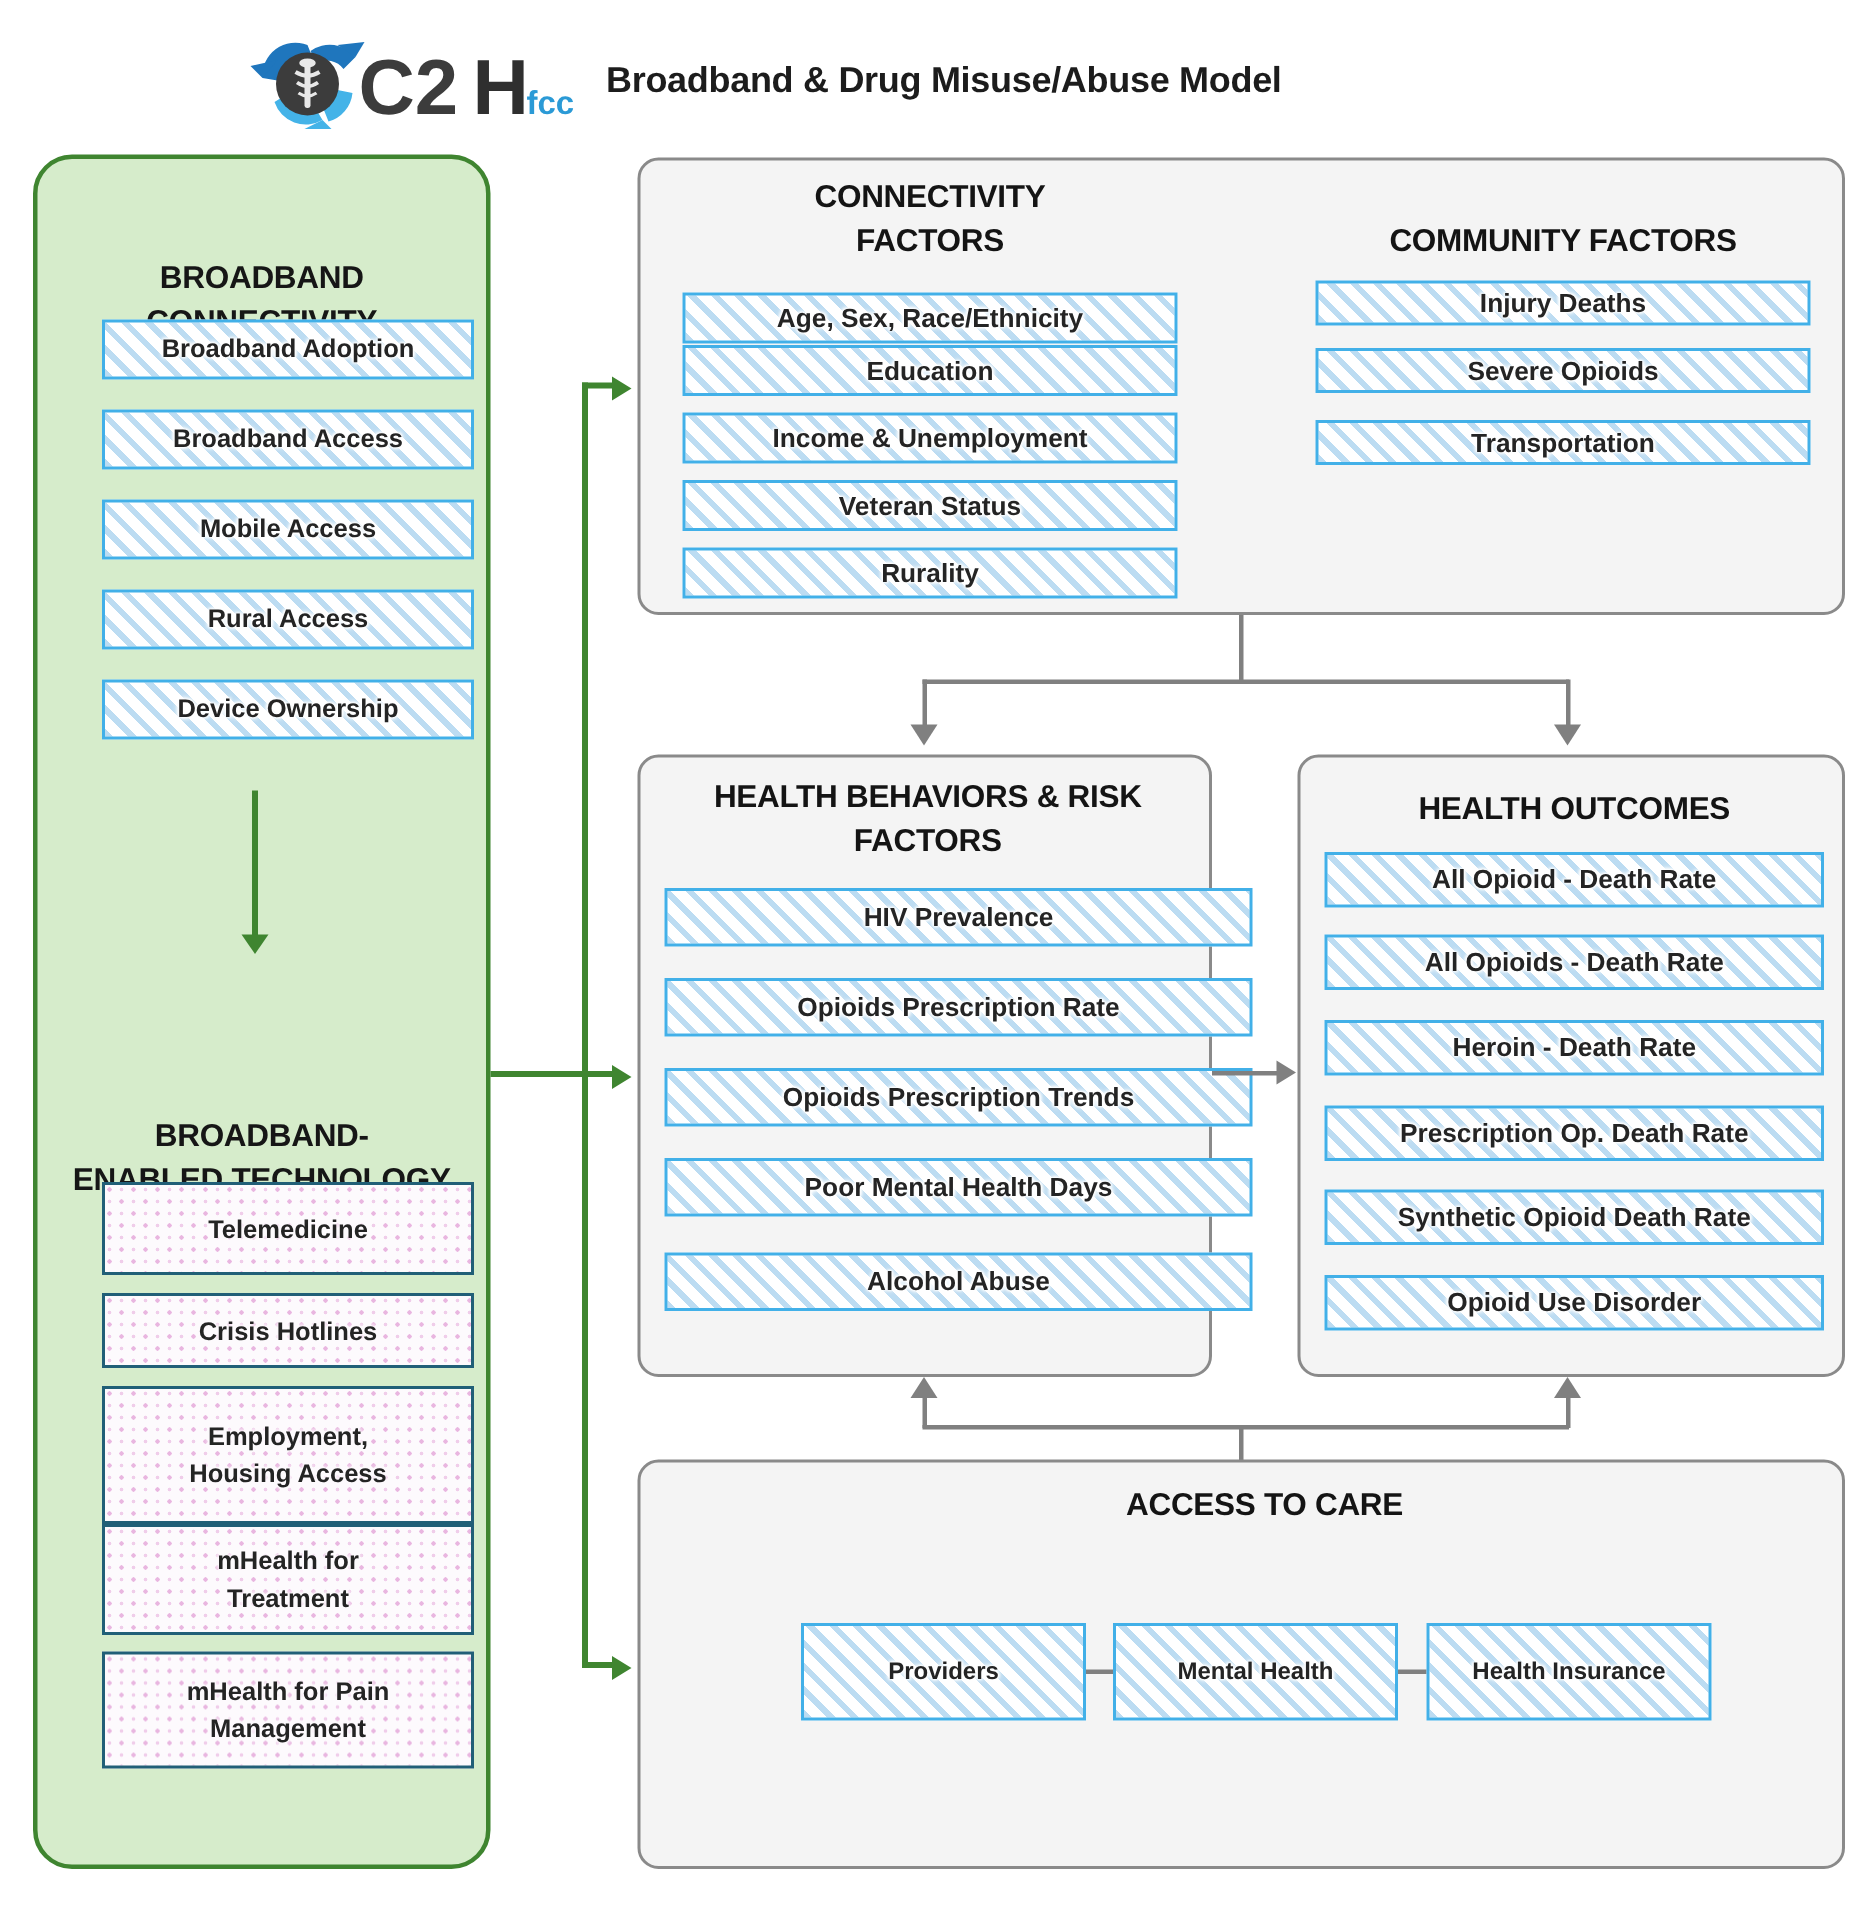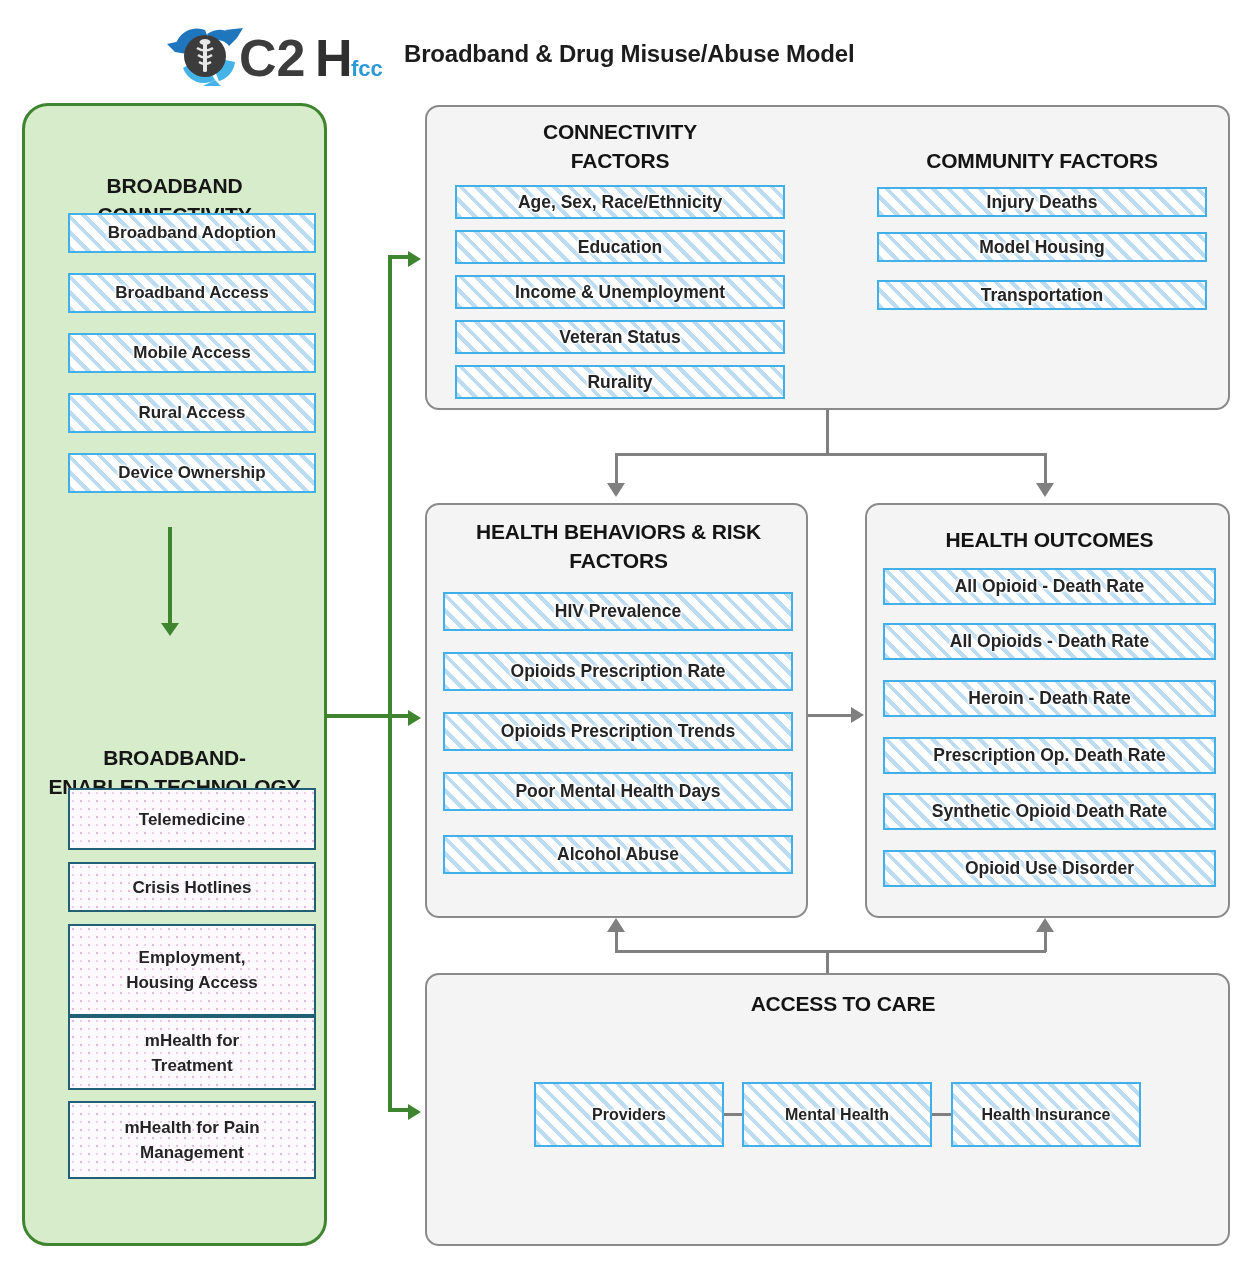--- a/index.html
+++ b/index.html
@@ -82,21 +82,21 @@
     color:#141414;line-height:29px;letter-spacing:-0.2px;
   }
 
   #panel-demo{left:425px;top:105px;width:805px;height:305px;}
   #panel-hb  {left:425px;top:503px;width:383px;height:415px;}
   #panel-ho  {left:865px;top:503px;width:365px;height:415px;}
   #panel-atc {left:425px;top:973px;width:805px;height:273px;}
 
   .df-item{left:28px;width:330px;height:34px;font-size:17.5px;}
   .cf-item{left:450px;width:330px;height:30px;font-size:17.5px;}
-  .hb-item{left:16px;width:350px;height:39px;font-size:17.5px;}
+  .hb-item{left:16px;width:392px;height:39px;font-size:17.5px;}
   .ho-item{left:16px;width:333px;height:37px;font-size:17.5px;}
   .atc-item{height:65px;font-size:16px;width:190px;}
 
   
   .gl{position:absolute;background:#3f8530;}      
   .sl{position:absolute;background:#808080;}      
   .arrow{position:absolute;width:0;height:0;}
   .ar-right-g{border-left:13px solid #3f8530;border-top:8px solid transparent;border-bottom:8px solid transparent;}
   .ar-down-g {border-top:13px solid #3f8530;border-left:9px solid transparent;border-right:9px solid transparent;}
   .ar-right-s{border-left:13px solid #808080;border-top:8px solid transparent;border-bottom:8px solid transparent;}
@@ -195,41 +195,41 @@
 <div class="gl" style="left:388px;top:1108px;width:22px;height:4px"></div>
 <div class="arrow ar-right-g" style="left:408px;top:1104px"></div>
 
 <div class="gpanel abs" id="panel-demo">
   <div class="ptitle" style="left:28px;top:10px;width:330px">
     <div>CONNECTIVITY</div>
     <div>FACTORS</div>
   </div>
   <div class="ptitle" style="left:450px;top:39px;width:330px">COMMUNITY FACTORS</div>
 
-  <div class="hatch abs df-item" style="top:78px">
+  <div class="hatch abs df-item" style="top:88px">
     <span>Age, Sex, Race/Ethnicity</span>
     </div>
   <div class="hatch abs df-item" style="top:123px">
     <span>Education</span>
     </div>
   <div class="hatch abs df-item" style="top:168px">
     <span>Income &amp; Unemployment</span>
     </div>
   <div class="hatch abs df-item" style="top:213px">
     <span>Veteran Status</span>
     </div>
   <div class="hatch abs df-item" style="top:258px">
     <span>Rurality</span>
     </div>
 
   <div class="hatch abs cf-item" style="top:80px">
     <span>Injury Deaths</span>
     </div>
   <div class="hatch abs cf-item" style="top:125px">
-    <span>Model Housing</span>
+    <span>Severe Opioids</span>
     </div>
   <div class="hatch abs cf-item" style="top:173px">
     <span>Transportation</span>
     </div>
 </div>
 
 <div class="sl" style="left:826px;top:410px;width:3px;height:45px"></div>
 <div class="sl" style="left:615px;top:453px;width:431px;height:3px"></div>
 <div class="sl" style="left:615px;top:453px;width:3px;height:32px"></div>
 <div class="arrow ar-down-s" style="left:607px;top:483px"></div>

